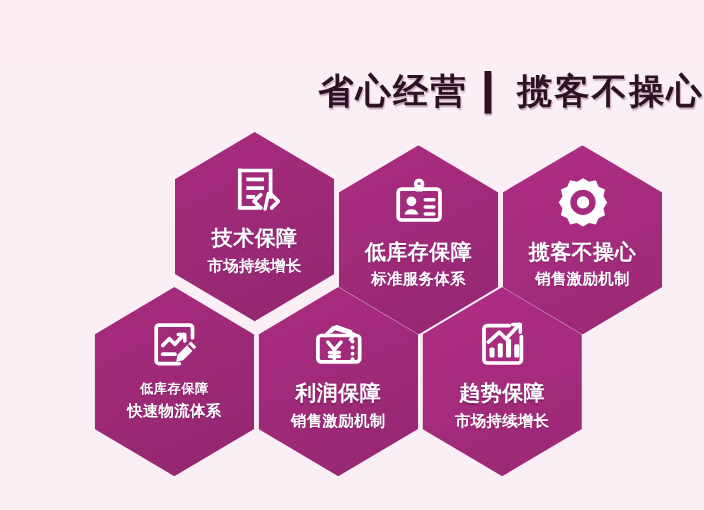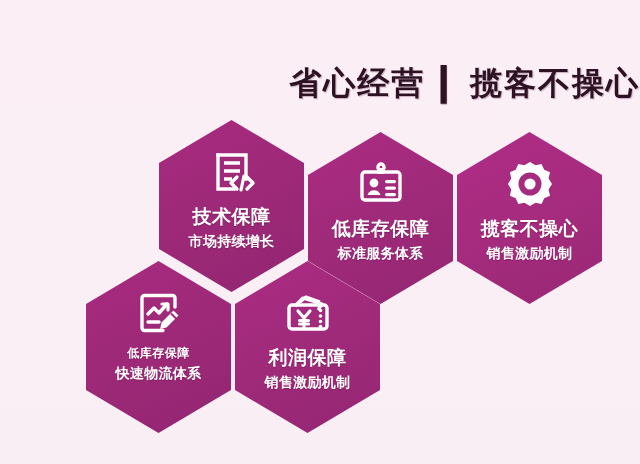--- a/index.html
+++ b/index.html
@@ -228,15 +228,30 @@
           <circle cx="39.5" cy="21.5" r="1.8" fill="#ffffff"></circle>
           <circle cx="39.5" cy="27" r="1.8" fill="#ffffff"></circle>
           <circle cx="39.5" cy="32.5" r="1.8" fill="#ffffff"></circle>
           <circle cx="39.5" cy="37.5" r="1.8" fill="#ffffff"></circle>
         </svg>
       </div>
       <div class="hex-title">利润保障</div>
       <div class="hex-sub">销售激励机制</div>
     </div>
 
+    <div class="hex tint-c" style="left:384px; top:261px;">
+      <div class="hex-icon">
+        <svg width="52" height="52" viewBox="0 0 52 52">
+          <path fill="none" stroke="#ffffff" stroke-width="3.4" stroke-linecap="round" d="M43 19 v21 a3 3 0 0 1-3 3 H12 a3 3 0 0 1-3-3 V12 a3 3 0 0 1 3-3 h20"></path>
+          <rect x="14" y="29" width="4.6" height="9" rx="1.4" fill="#ffffff"></rect>
+          <rect x="21.5" y="25" width="4.6" height="13" rx="1.4" fill="#ffffff"></rect>
+          <rect x="29" y="21" width="4.6" height="17" rx="1.4" fill="#ffffff"></rect>
+          <rect x="36.5" y="26" width="4.6" height="12" rx="1.4" fill="#ffffff"></rect>
+          <path fill="none" stroke="#ffffff" stroke-width="3.4" stroke-linecap="round" stroke-linejoin="round" d="M13 24 l10-9 6 6 12-13"></path>
+          <path fill="none" stroke="#ffffff" stroke-width="3.2" stroke-linecap="round" stroke-linejoin="round" d="M35 8 h7 v7"></path>
+        </svg>
+      </div>
+      <div class="hex-title">趋势保障</div>
+      <div class="hex-sub">市场持续增长</div>
+    </div>
 
   </div>
 </div>
 
 </body></html>

